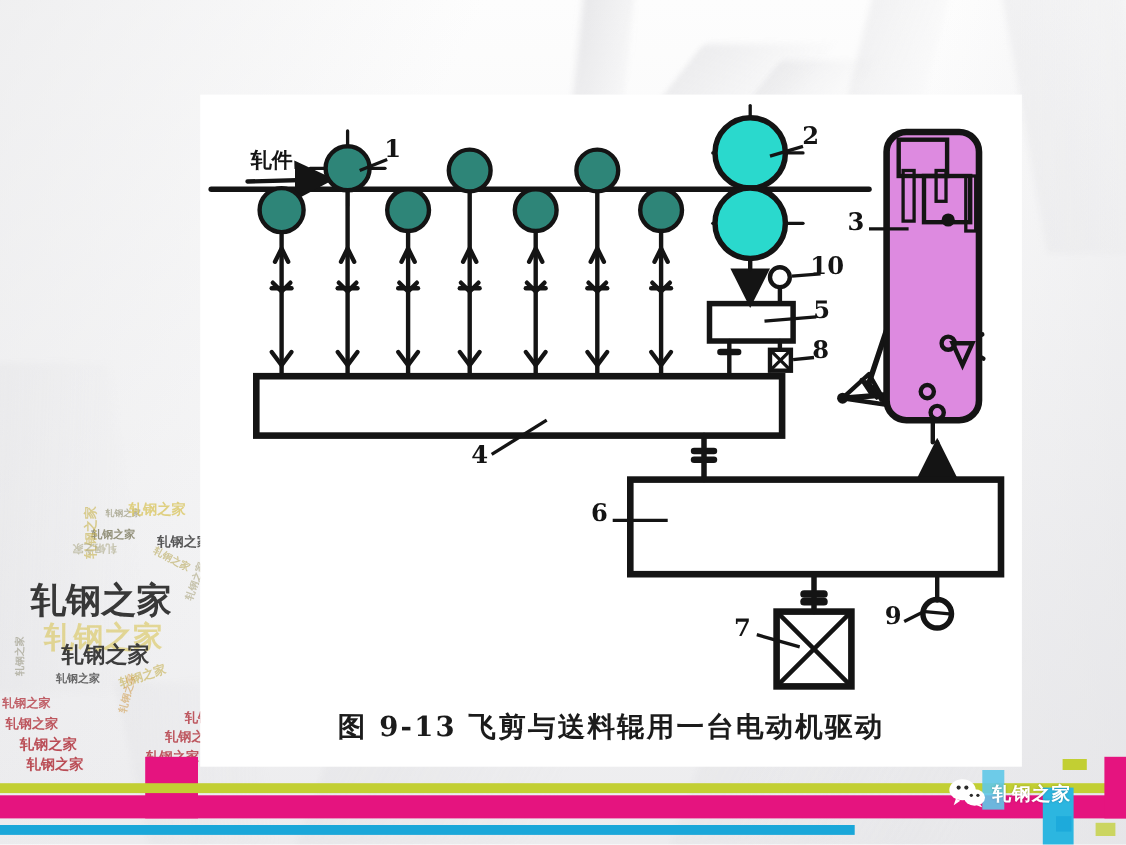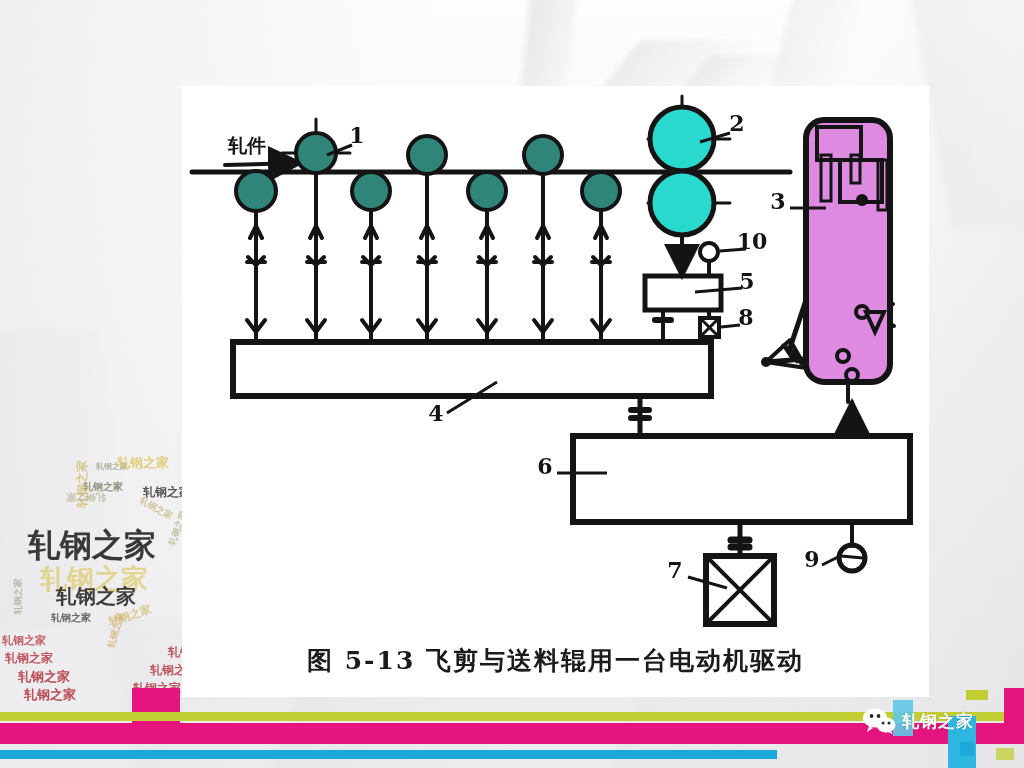--- a/index.html
+++ b/index.html
@@ -309,21 +309,21 @@
           <text x="630" y="481" font-family="&quot;DejaVu Serif&quot;,&quot;Liberation Serif&quot;,serif" font-size="22" font-weight="bold" fill="#141414" text-anchor="middle">9</text>
           <path d="M 564 163 L 538 165" fill="none" stroke="#141414" stroke-width="3"></path>
           <text x="570" y="163" font-family="&quot;DejaVu Serif&quot;,&quot;Liberation Serif&quot;,serif" font-size="22" font-weight="bold" fill="#141414" text-anchor="middle">10</text>
         </g>
 
       <g id="diagram-text">
           <text x="46" y="66" font-family="&quot;DejaVu Serif&quot;,&quot;Liberation Serif&quot;,serif" font-size="19" font-weight="bold" fill="#141414">轧件</text>
         </g>
     </svg>
 
-    <div class="caption">图 5-13  飞剪与送料辊用一台电动机驱动</div>
+    <div class="caption">图 9-13  飞剪与送料辊用一台电动机驱动</div>
   </div>
 
   <div class="bar blk-pink-l"></div>
   <div class="bar bar-olive"></div>
   <div class="bar bar-pink"></div>
   <div class="bar bar-cyan"></div>
   <div class="bar blk-cyan-m"></div>
   <div class="bar blk-olive-r"></div>
   <div class="bar blk-pink-r"></div>
   <div class="bar blk-cyan-r"></div>

